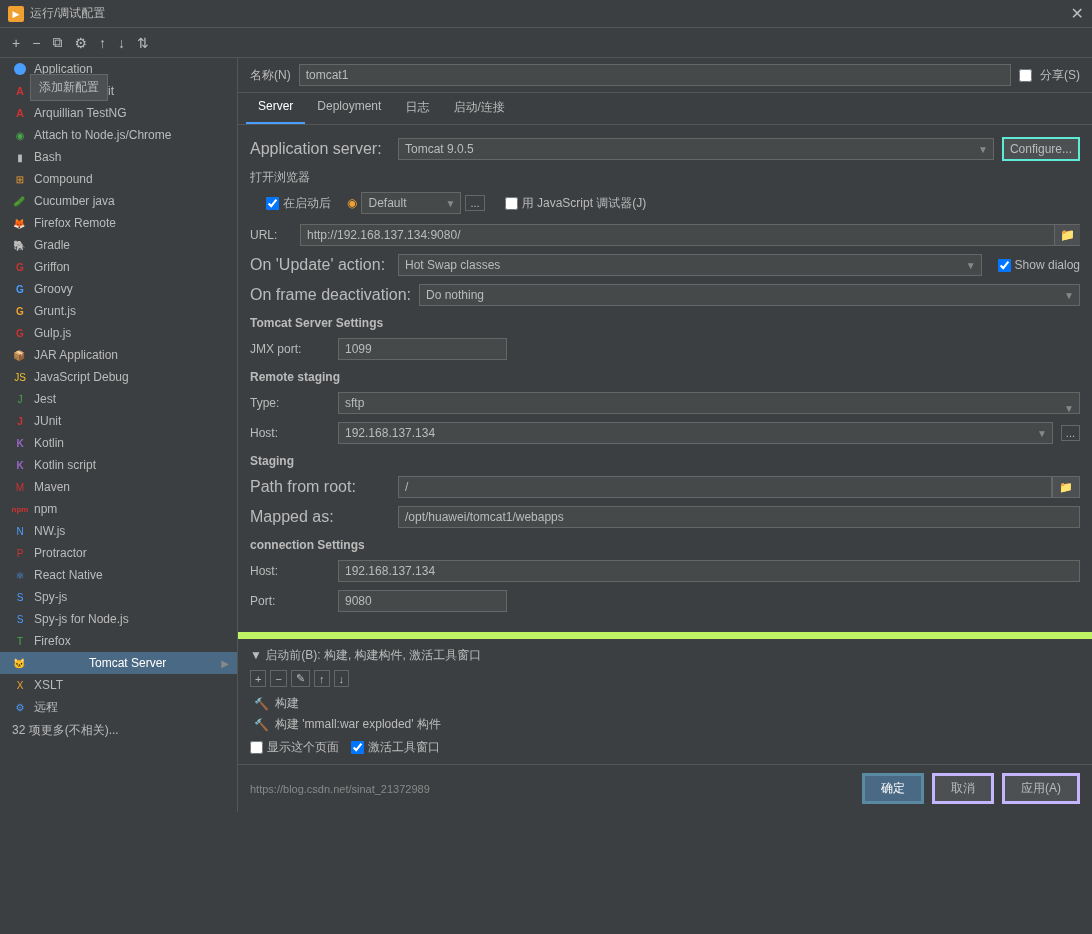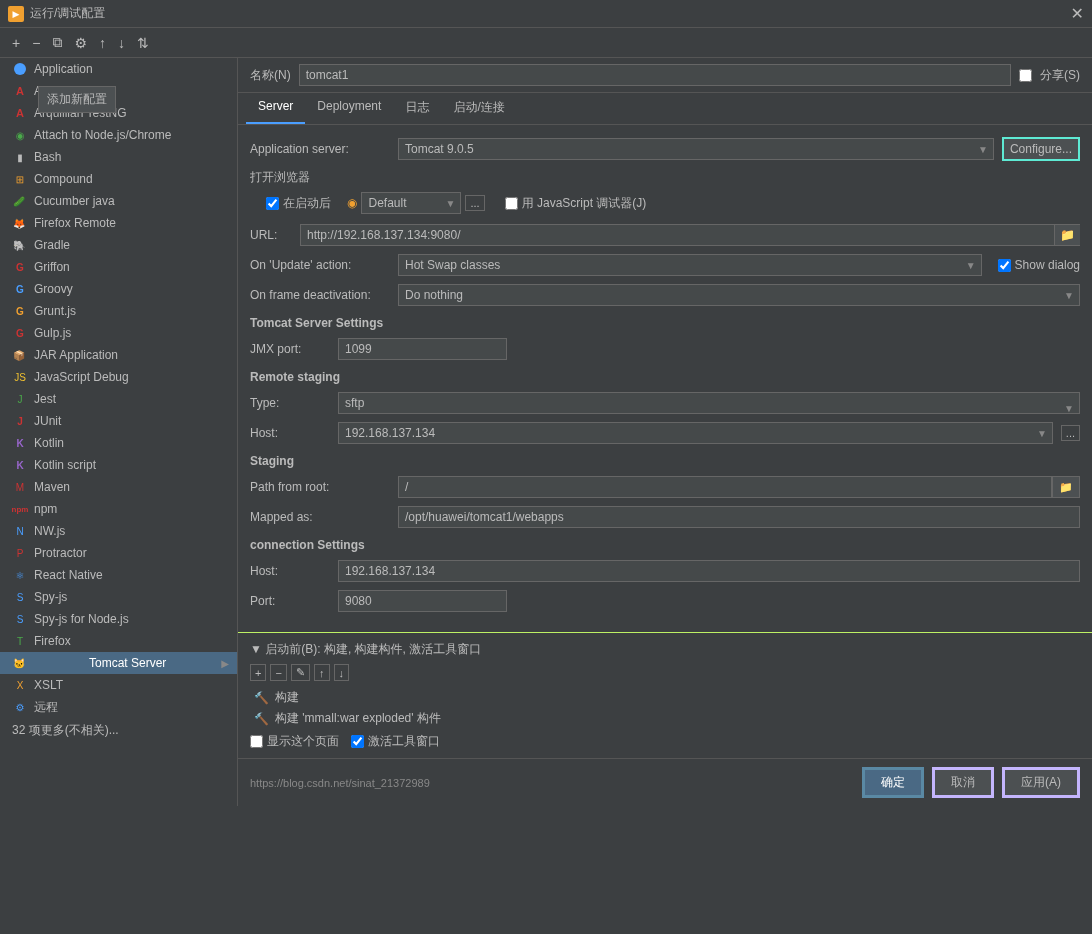--- a/index.html
+++ b/index.html
@@ -68,30 +68,29 @@
       align-items: center;
       justify-content: center;
       font-size: 10px;
       flex-shrink: 0;
     }
     .sidebar-chevron { font-size: 10px; color: #888; }
 
     
     .tooltip-add {
       position: absolute;
-      top: 28px;
+      top: 16px;
       left: 30px;
       background: #4c5052;
       border: 1px solid #666;
       color: #bbb;
       padding: 4px 8px;
       font-size: 12px;
       z-index: 100;
       white-space: nowrap;
-      margin-left: 8px;
     }
 
     
     .content {
       flex: 1;
       background: #3c3f41;
       display: flex;
       flex-direction: column;
       overflow: hidden;
     }
@@ -141,21 +140,21 @@
     }
 
     .form-section { margin-bottom: 10px; }
 
     .form-row {
       display: flex;
       align-items: center;
       margin-bottom: 8px;
       gap: 8px;
     }
-    .form-label { color: #bbb; font-size: 12px; min-width: 140px; }
+    .form-label { color: #bbb; font-size: 16px; min-width: 140px; }
     .form-label-narrow { color: #bbb; font-size: 12px; min-width: 80px; }
 
     .form-input {
       background: #45494a;
       border: 1px solid #666;
       color: #bbb;
       padding: 3px 6px;
       font-size: 12px;
       outline: none;
       min-width: 100px;
@@ -213,21 +212,21 @@
       margin-bottom: 8px;
       gap: 8px;
     }
     .browser-section-label { color: #bbb; font-size: 12px; margin-bottom: 6px; }
     .checkbox-label { display: flex; align-items: center; gap: 4px; color: #bbb; font-size: 12px; cursor: pointer; }
 
     .section-header { color: #bbb; font-size: 12px; font-weight: bold; margin: 10px 0 8px 0; }
 
     
     .before-launch {
-      border-top: 1px solid #bef264;
+      border-top: 7px solid #bef264;
       padding: 8px 12px;
       background: #3c3f41;
     }
     .before-launch-header { color: #bbb; font-size: 12px; margin-bottom: 6px; }
     .before-launch-toolbar { display: flex; gap: 4px; margin-bottom: 6px; }
     .small-btn { background: transparent; border: 1px solid #666; color: #bbb; padding: 1px 4px; cursor: pointer; font-size: 11px; }
     .before-launch-item { display: flex; align-items: center; gap: 6px; padding: 2px 4px; color: #bbb; font-size: 12px; }
 
     
     .footer {

